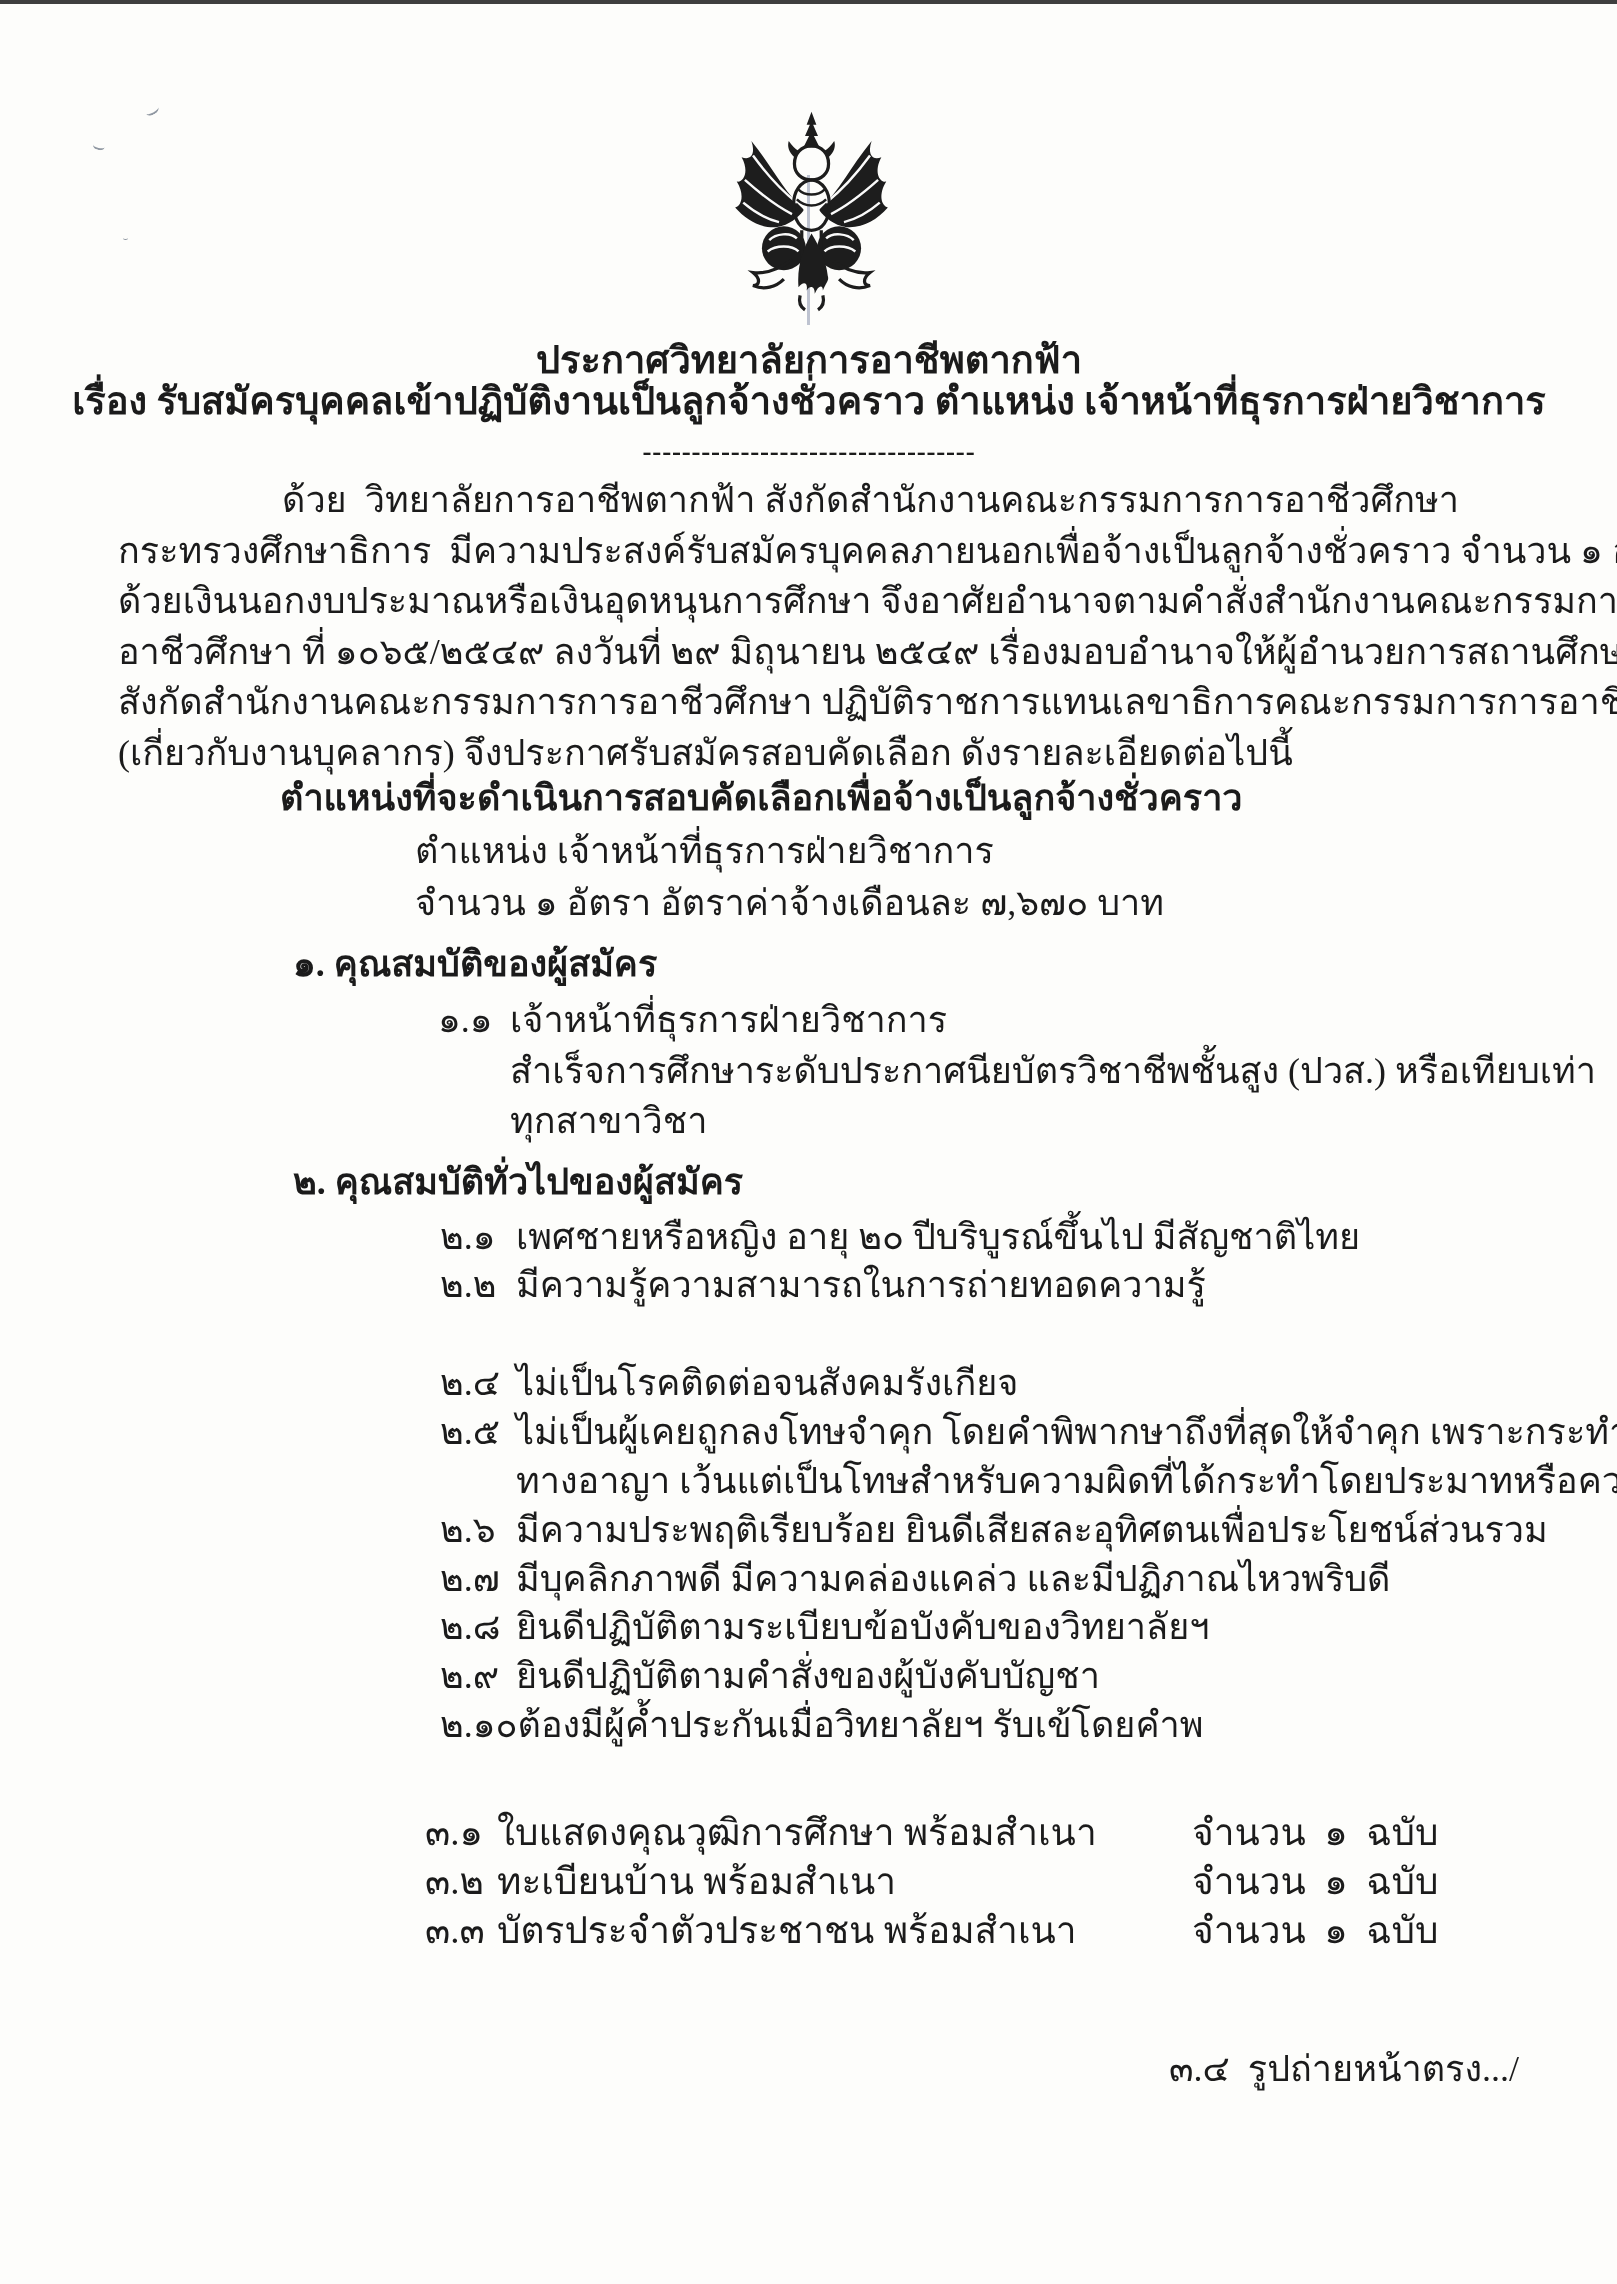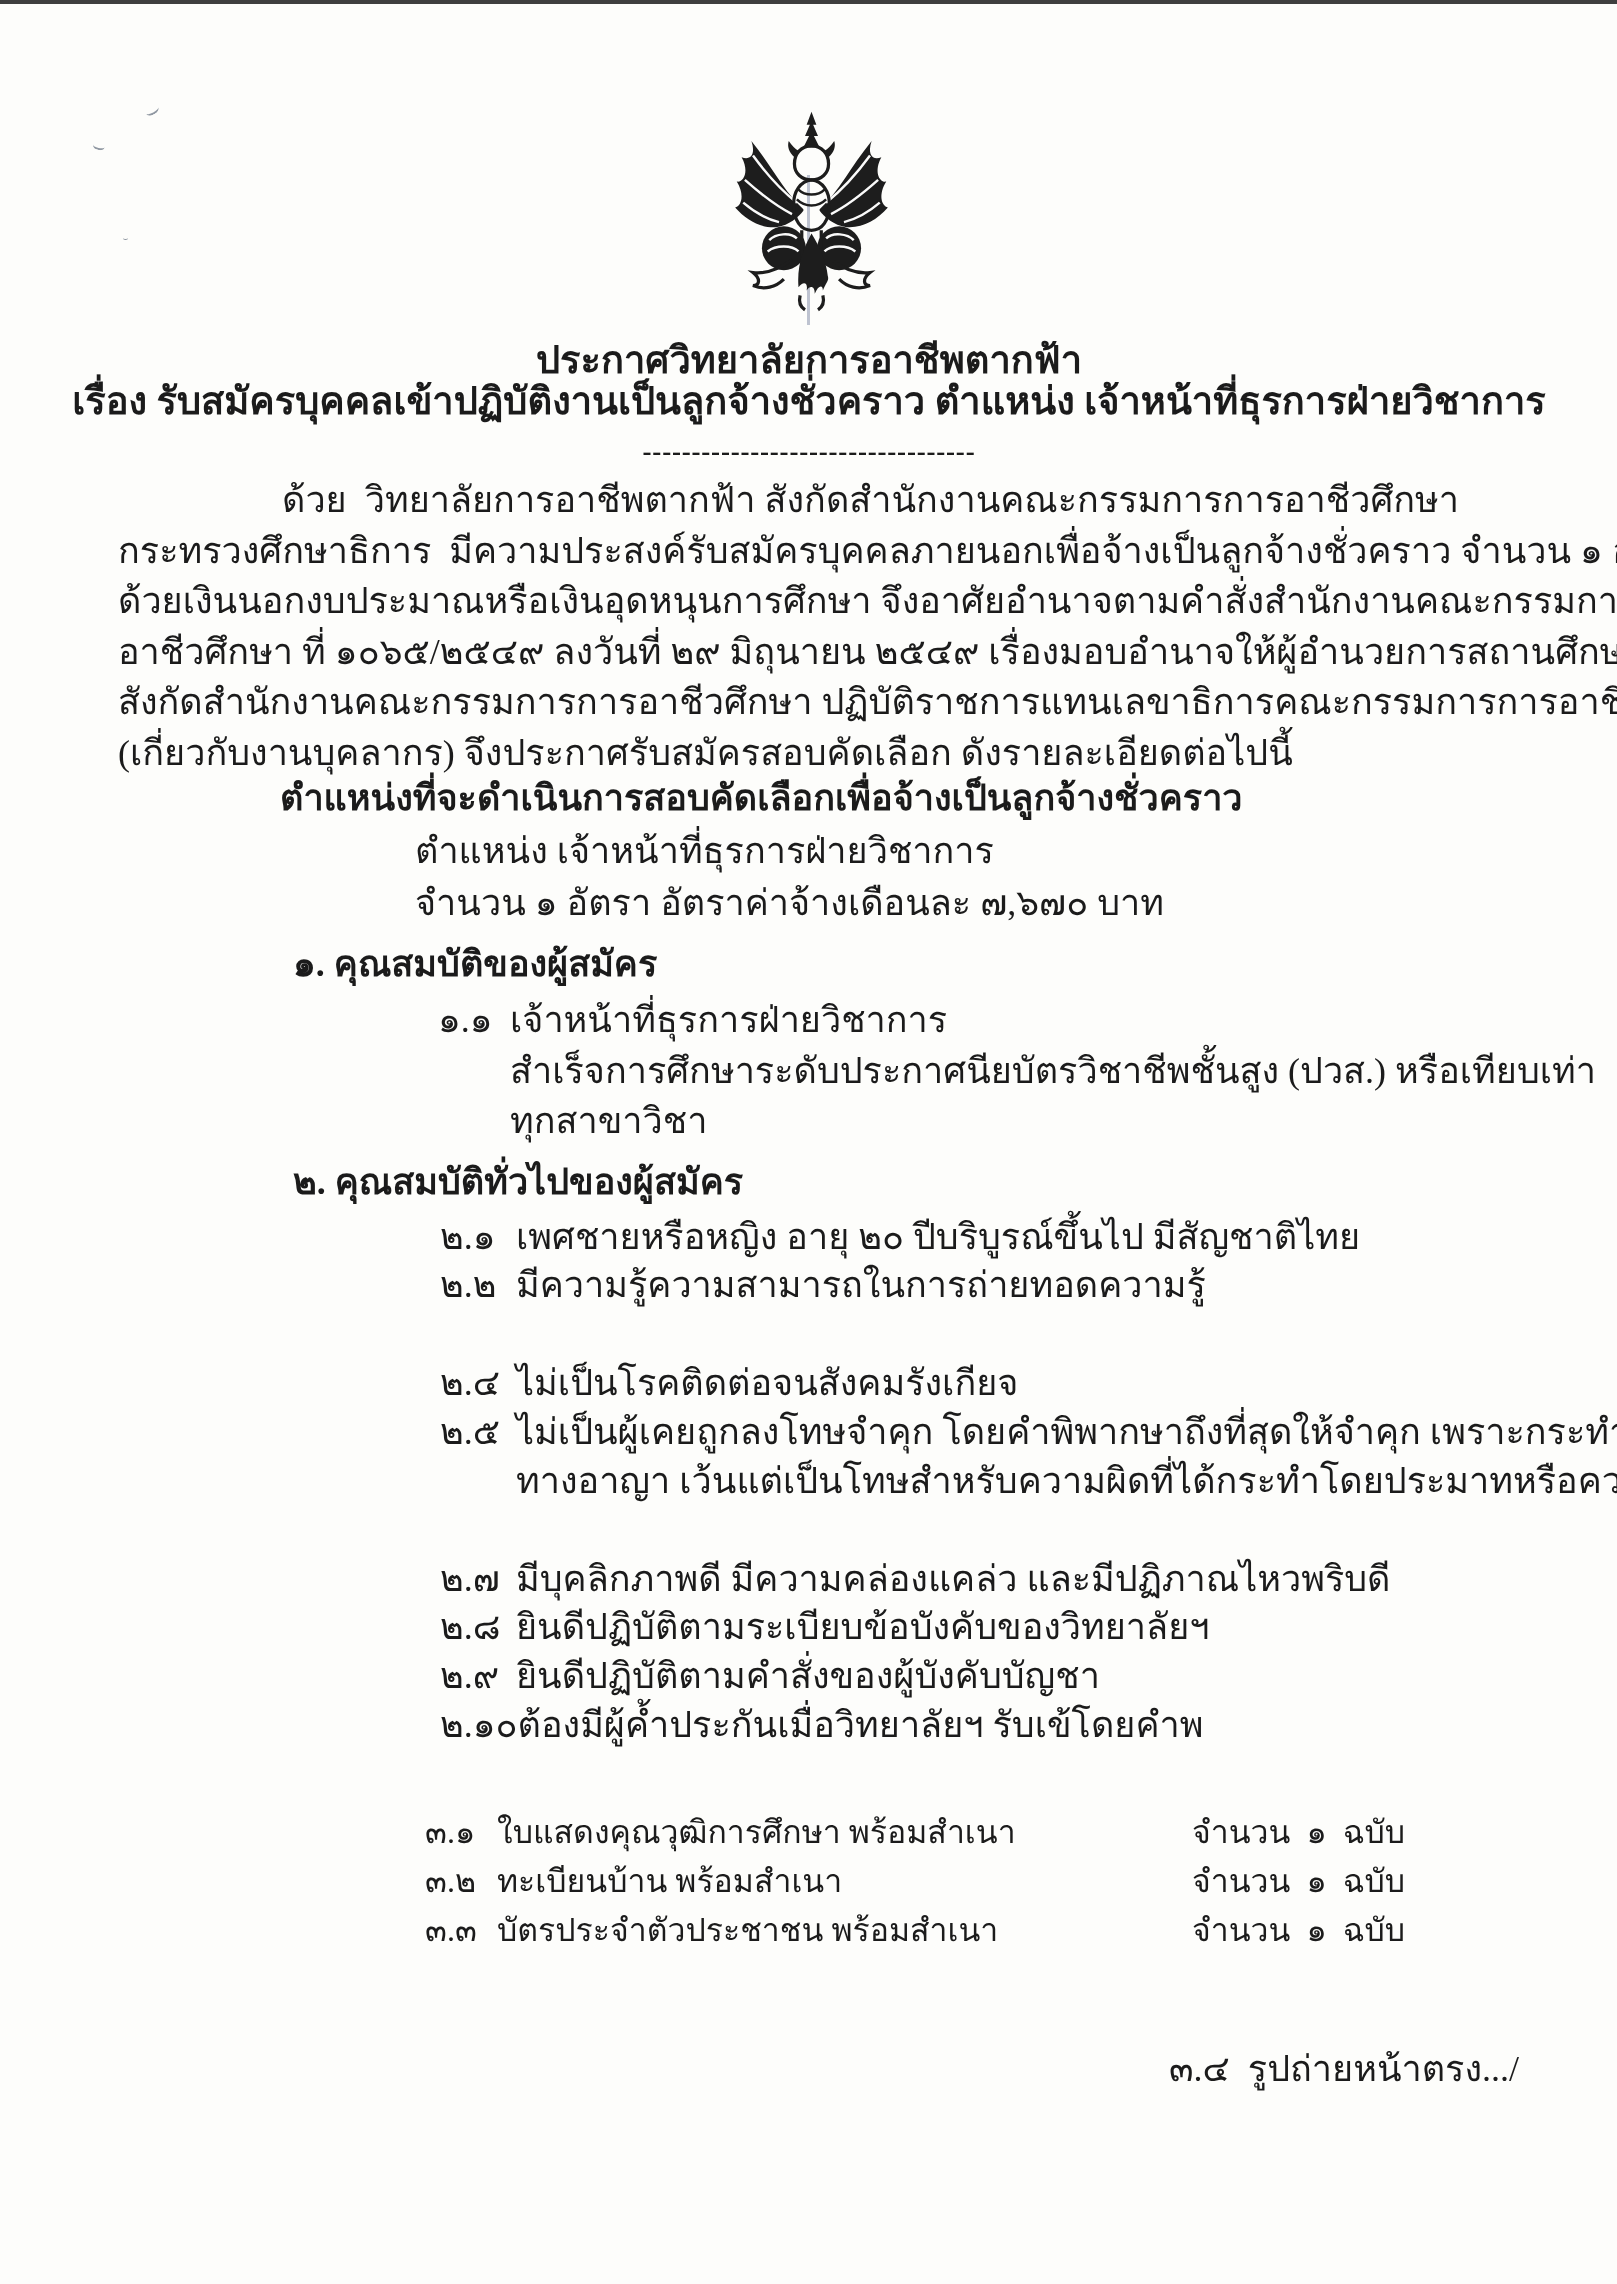--- a/index.html
+++ b/index.html
@@ -27,21 +27,21 @@
     letter-spacing:0;
   }
   .bold{font-weight:700;}
   .center{left:0;width:100%;text-align:center;}
   .title{font-size:38px;}
   .separator-line{font-size:27px;letter-spacing:0.8px;font-weight:700;}
   .num{display:inline-block;}
   .num-s1{min-width:72px;}
   .num-s2{min-width:76px;}
   .num-s3{min-width:72px;}
-  .doc-row{position:absolute;white-space:pre;font-size:32px;line-height:51px;width:1095px;}
+  .doc-row{position:absolute;white-space:pre;font-size:37px;line-height:51px;width:1095px;}
   .qty{position:absolute;left:767px;top:0;white-space:pre;}
 </style>
 </head>
 <body>
 
 <div class="page">
 
   <div class="scan-edge"></div>
   <div class="crease"></div>
   <div class="pencil p1"></div>
@@ -107,20 +107,21 @@
   <div class="ln" style="left:438px;top:995px"><span class="num num-s1">๑.๑</span><span>เจ้าหน้าที่ธุรการฝ่ายวิชาการ</span></div>
   <div class="ln" style="left:510px;top:1046px"><span>สำเร็จการศึกษาระดับประกาศนียบัตรวิชาชีพชั้นสูง (ปวส.) หรือเทียบเท่า</span></div>
   <div class="ln" style="left:510px;top:1096px"><span>ทุกสาขาวิชา</span></div>
 
   <div class="ln bold" style="left:293px;top:1157px">๒. คุณสมบัติทั่วไปของผู้สมัคร</div>
   <div class="ln" style="left:440px;top:1212px"><span class="num num-s2">๒.๑</span><span>เพศชายหรือหญิง อายุ ๒๐ ปีบริบูรณ์ขึ้นไป มีสัญชาติไทย</span></div>
   <div class="ln" style="left:440px;top:1260px"><span class="num num-s2">๒.๒</span><span>มีความรู้ความสามารถในการถ่ายทอดความรู้</span></div>
   <div class="ln" style="left:440px;top:1358px"><span class="num num-s2">๒.๔</span><span>ไม่เป็นโรคติดต่อจนสังคมรังเกียจ</span></div>
   <div class="ln" style="left:440px;top:1407px"><span class="num num-s2">๒.๕</span><span>ไม่เป็นผู้เคยถูกลงโทษจำคุก โดยคำพิพากษาถึงที่สุดให้จำคุก เพราะกระทำความผิด</span></div>
   <div class="ln" style="left:516px;top:1456px"><span>ทางอาญา เว้นแต่เป็นโทษสำหรับความผิดที่ได้กระทำโดยประมาทหรือความผิดลหุโทษ</span></div>
+  <div class="ln" style="left:440px;top:1505px"><span class="num num-s2">๒.๖</span><span>มีความประพฤติเรียบร้อย ยินดีเสียสละอุทิศตนเพื่อประโยชน์ส่วนรวม</span></div>
   <div class="ln" style="left:440px;top:1554px"><span class="num num-s2">๒.๗</span><span>มีบุคลิกภาพดี มีความคล่องแคล่ว และมีปฏิภาณไหวพริบดี</span></div>
   <div class="ln" style="left:440px;top:1602px"><span class="num num-s2">๒.๘</span><span>ยินดีปฏิบัติตามระเบียบข้อบังคับของวิทยาลัยฯ</span></div>
   <div class="ln" style="left:440px;top:1651px"><span class="num num-s2">๒.๙</span><span>ยินดีปฏิบัติตามคำสั่งของผู้บังคับบัญชา</span></div>
   <div class="ln" style="left:440px;top:1700px"><span class="num num-s2">๒.๑๐</span><span>ต้องมีผู้ค้ำประกันเมื่อวิทยาลัยฯ รับเข้โดยคำพ</span></div>
 
   <div class="doc-row" style="left:425px;top:1807px"><span class="num num-s3">๓.๑</span><span>ใบแสดงคุณวุฒิการศึกษา พร้อมสำเนา</span><span class="qty">จำนวน  ๑  ฉบับ</span></div>
   <div class="doc-row" style="left:425px;top:1856px"><span class="num num-s3">๓.๒</span><span>ทะเบียนบ้าน พร้อมสำเนา</span><span class="qty">จำนวน  ๑  ฉบับ</span></div>
   <div class="doc-row" style="left:425px;top:1905px"><span class="num num-s3">๓.๓</span><span>บัตรประจำตัวประชาชน พร้อมสำเนา</span><span class="qty">จำนวน  ๑  ฉบับ</span></div>
 
   <div class="ln" style="left:1169px;top:2044px">๓.๔  รูปถ่ายหน้าตรง.../</div>

